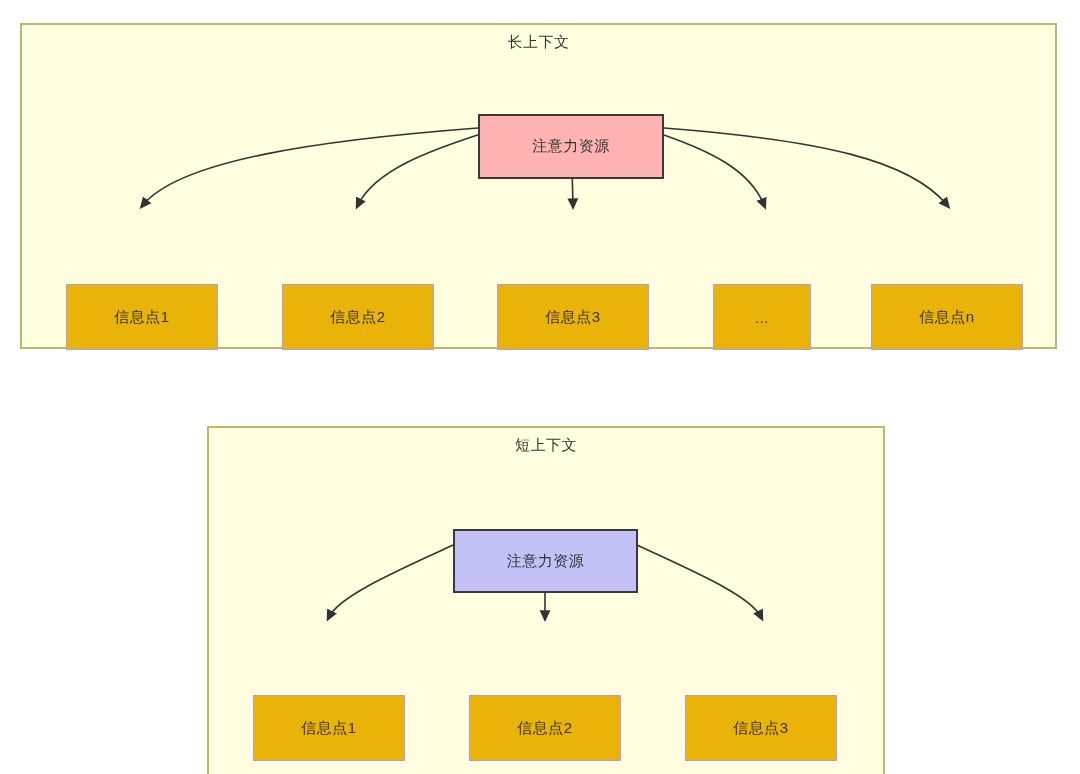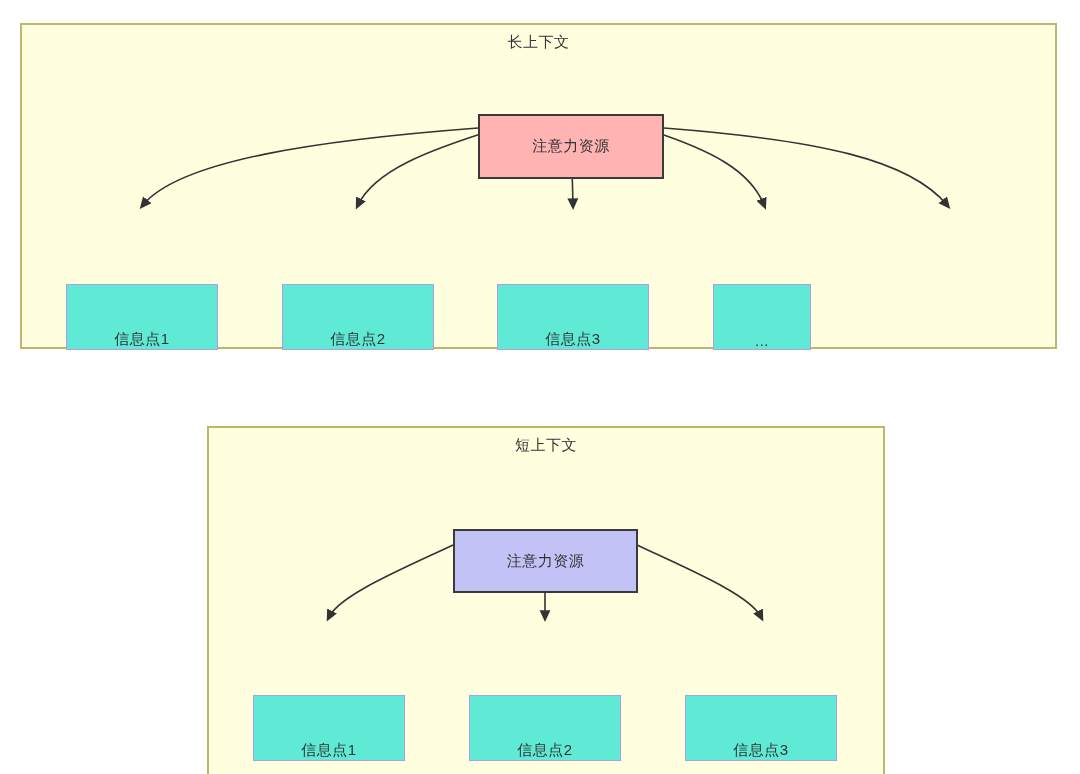--- a/index.html
+++ b/index.html
@@ -62,23 +62,22 @@
   }
   .node-attention-long {
     background: #FFB3B3;
     border: 2px solid #3A3A3A;
   }
   .node-attention-short {
     background: #C3C2F7;
     border: 2px solid #3A3A3A;
   }
   .node-info {
-    background: #5eead4;
+    background: #eab308;
     border: 1.5px solid #B39DE0;
-    align-items: flex-end;
   }
   svg.edges {
     position: absolute;
     left: 0;
     top: 0;
     width: 1080px;
     height: 774px;
     pointer-events: none;
     overflow: visible;
   }
@@ -123,20 +122,23 @@
   </div>
 
   <div class="node node-info" style="left:497px; top:236px; width:152px; height:66px;">
     <span>信息点3</span>
   </div>
 
   <div class="node node-info" style="left:713px; top:236px; width:98px; height:66px;">
     <span>...</span>
   </div>
 
+  <div class="node node-info" style="left:871px; top:236px; width:152px; height:66px;">
+    <span>信息点n</span>
+  </div>
 
   <div class="panel" id="panel-short">
     <div class="panel-title">短上下文</div>
   </div>
 
   <svg class="edges" viewBox="0 0 1080 774">
     <defs>
       <marker id="arrowhead-short" markerWidth="9" markerHeight="9" refX="4.2" refY="4" orient="auto" markerUnits="strokeWidth">
         <path d="M0,0.6 L7.4,4 L0,7.4 z" fill="#333333"></path>
       </marker>

